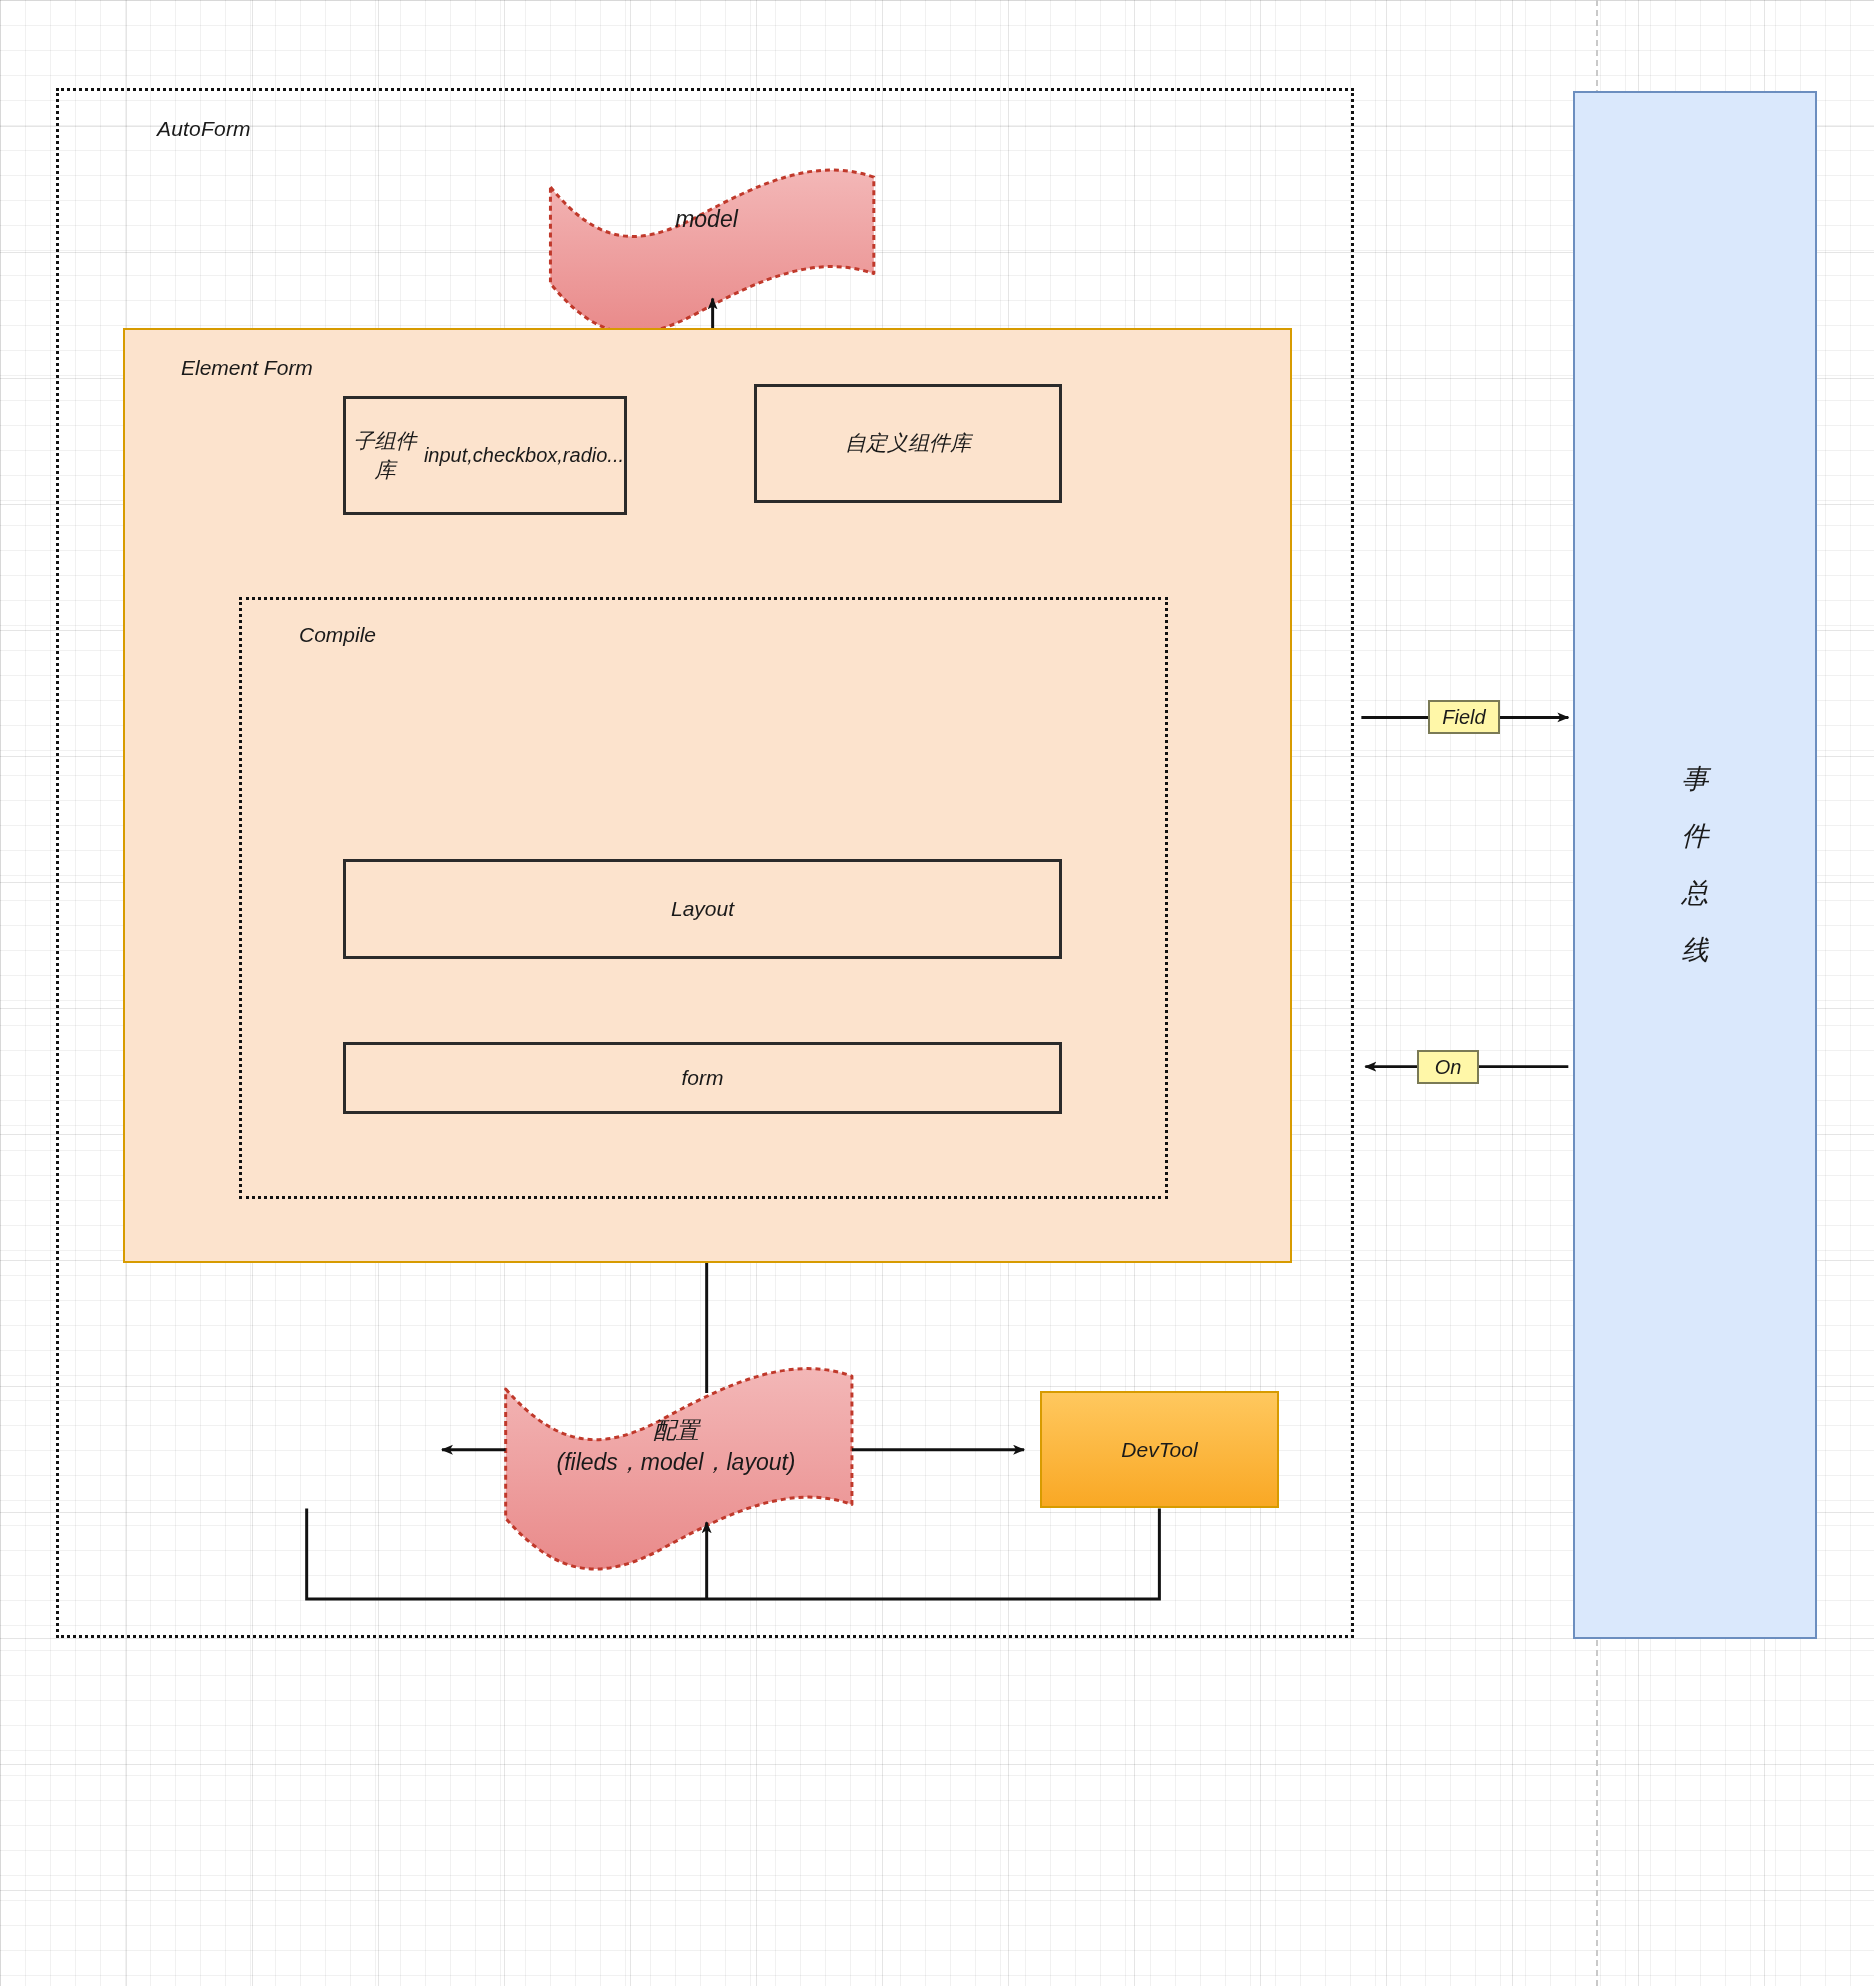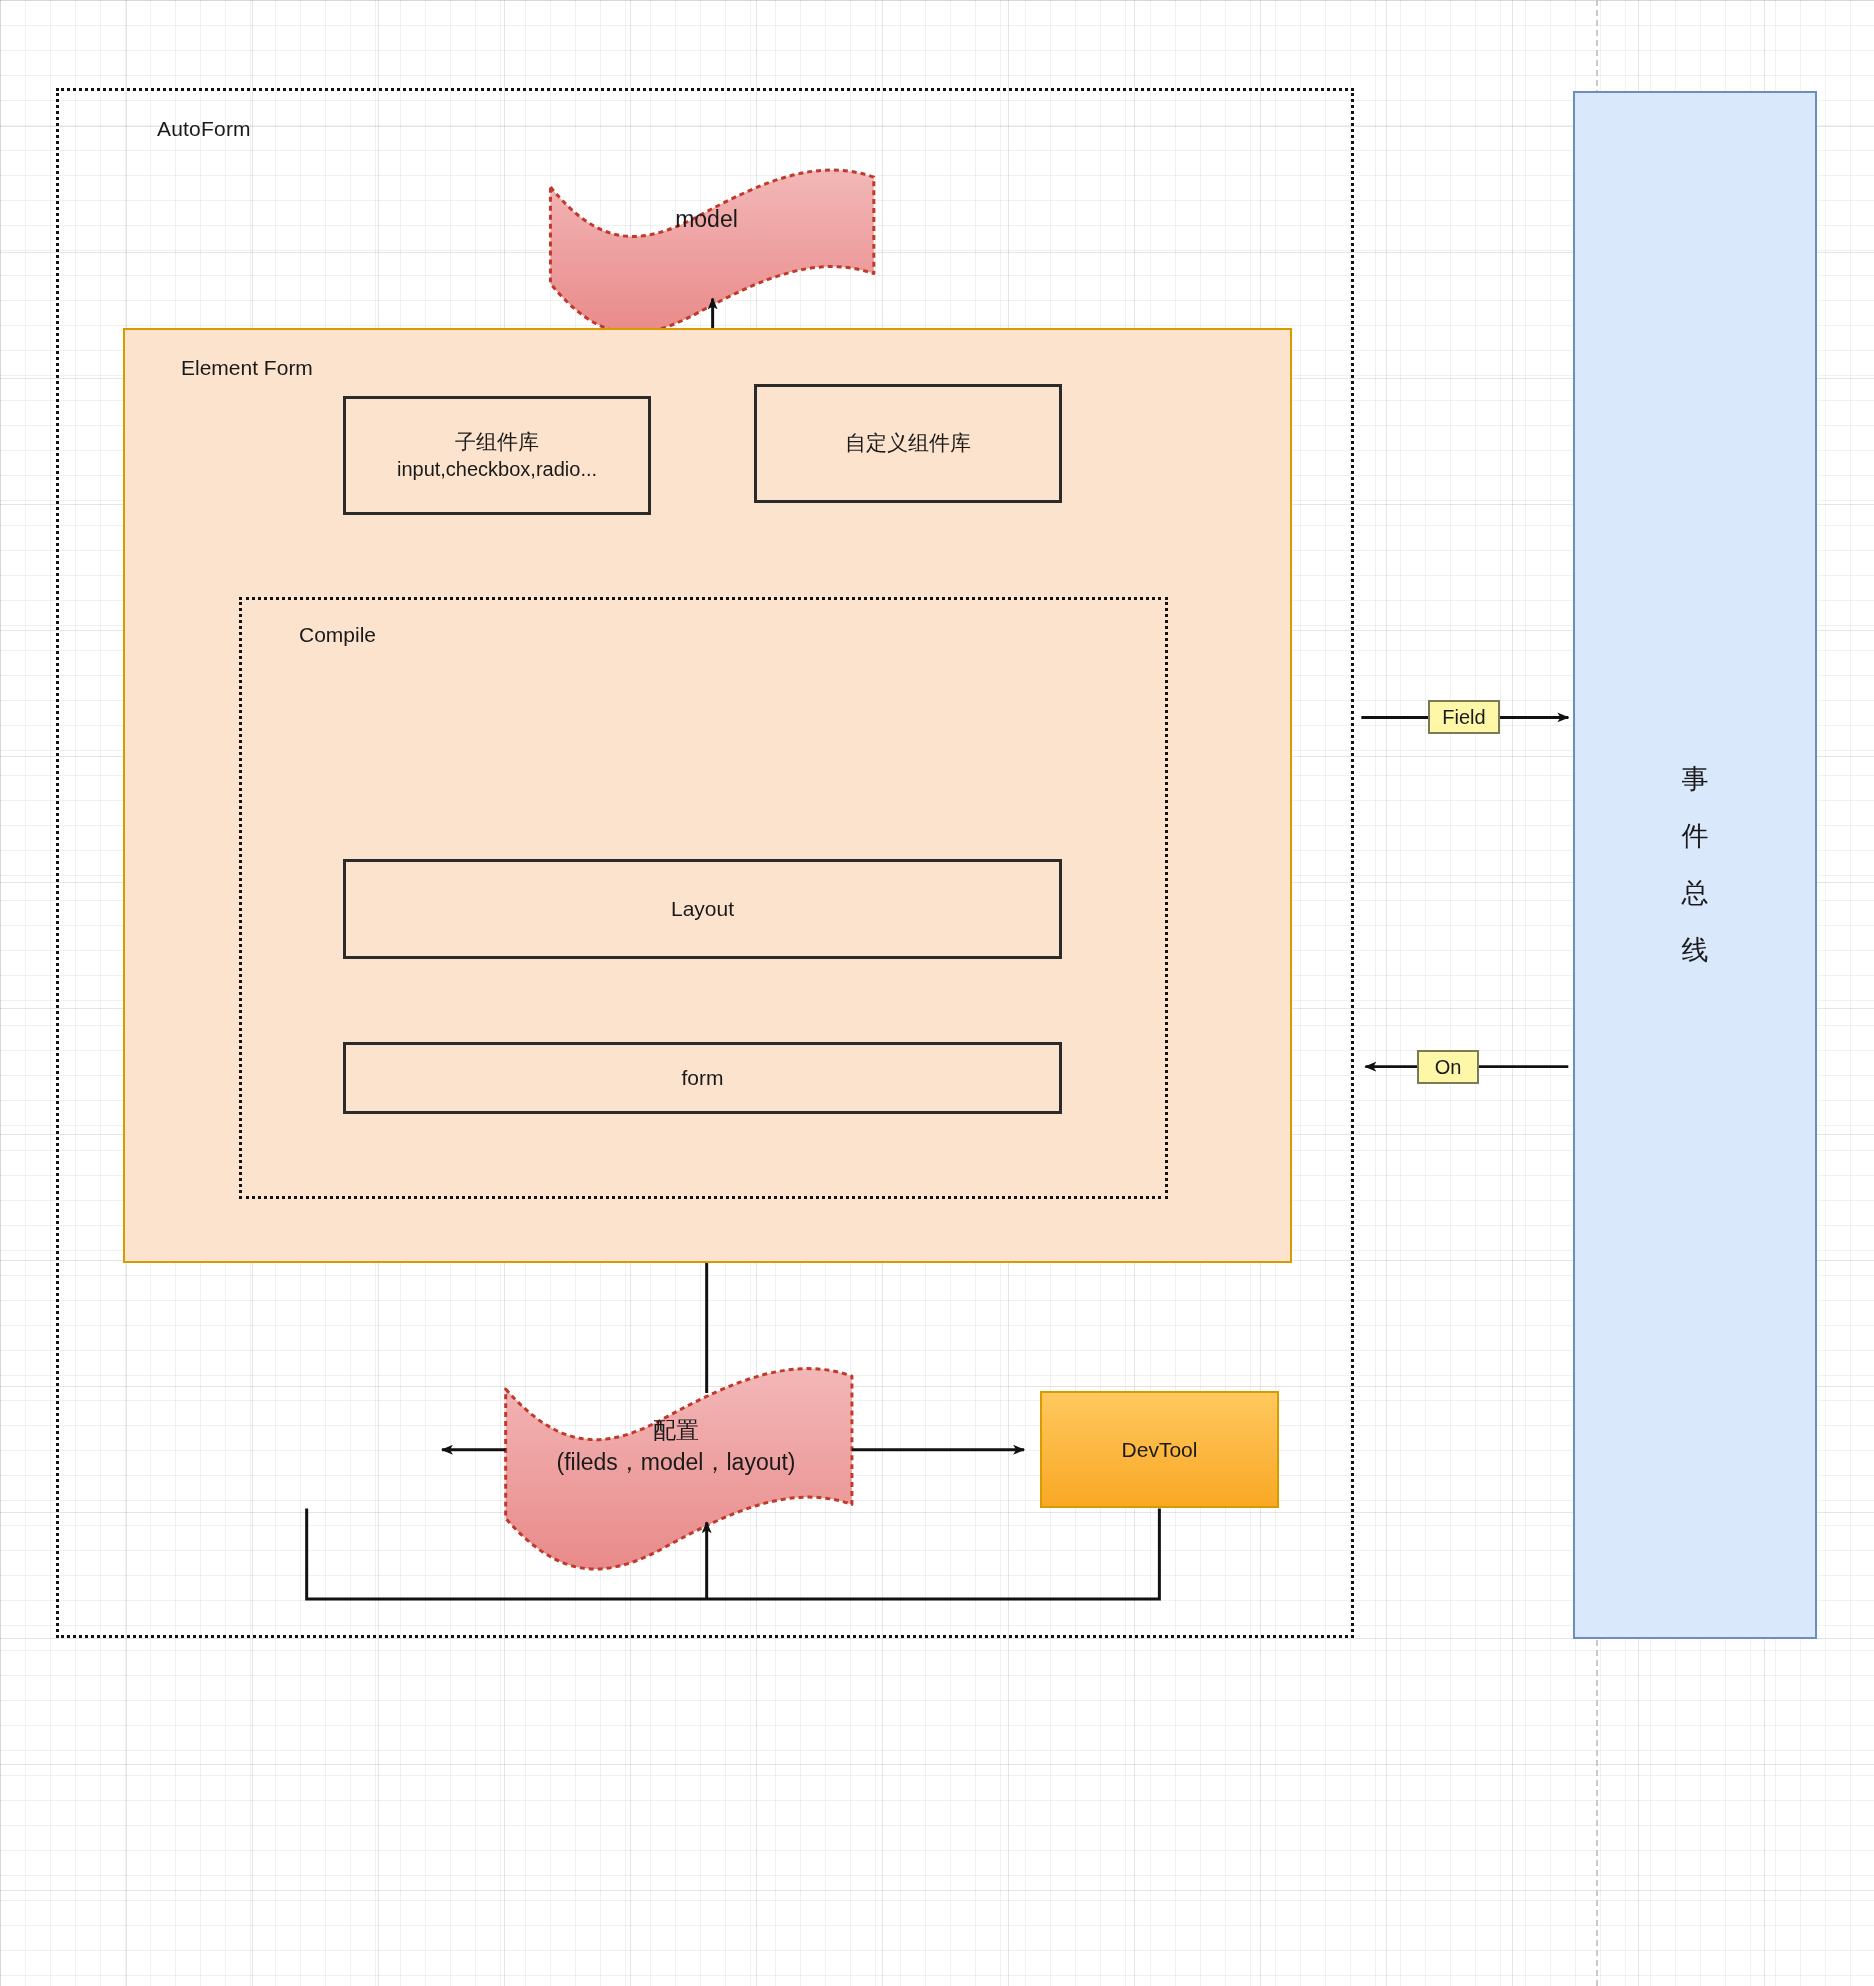--- a/index.html
+++ b/index.html
@@ -16,20 +16,21 @@
     height: 1986px;
     overflow: hidden;
     background-color: #ffffff;
     background-image:
       linear-gradient(to right, rgba(0,0,0,0.055) 1px, transparent 1px),
       linear-gradient(to bottom, rgba(0,0,0,0.055) 1px, transparent 1px),
       linear-gradient(to right, rgba(0,0,0,0.10) 1px, transparent 1px),
       linear-gradient(to bottom, rgba(0,0,0,0.10) 1px, transparent 1px);
     background-size: 25px 25px, 25px 25px, 126px 126px, 126px 126px;
     background-position: 0 -8px, -8px 0, 0 -8px, -8px 0;
+    font-style: italic;
   }
   .svg-layer {
     position: absolute;
     left: 0;
     top: 0;
     width: 1875px;
     height: 1986px;
     pointer-events: none;
   }
   .node {
@@ -80,21 +81,21 @@
     font-size: 21px;
     color: #1a1a1a;
   }
   
   .box-plain {
     background: #fce3cd;
     border: 3px solid #2b2b2b;
     font-size: 21px;
     line-height: 1.35;
   }
-  #box-sub-lib   { left: 343px; top: 396px; width: 308px; height: 119px; flex-direction: column; }
+  #box-sub-lib   { left: 343px; top: 396px; width: 284px; height: 119px; flex-direction: row; }
   #box-custom-lib{ left: 754px; top: 384px; width: 308px; height: 119px; }
   #box-field     { left: 343px; top: 675px; width: 719px; height: 100px; }
   #box-layout    { left: 343px; top: 859px; width: 719px; height: 100px; }
   #box-form      { left: 343px; top: 1042px; width: 719px; height: 72px; }
   .box-plain .line2 { font-size: 20px; }
 
   
   .box-orange {
     background: linear-gradient(to bottom, #ffc85e 0%, #f9a825 100%);
     background-color: #fbb040;

